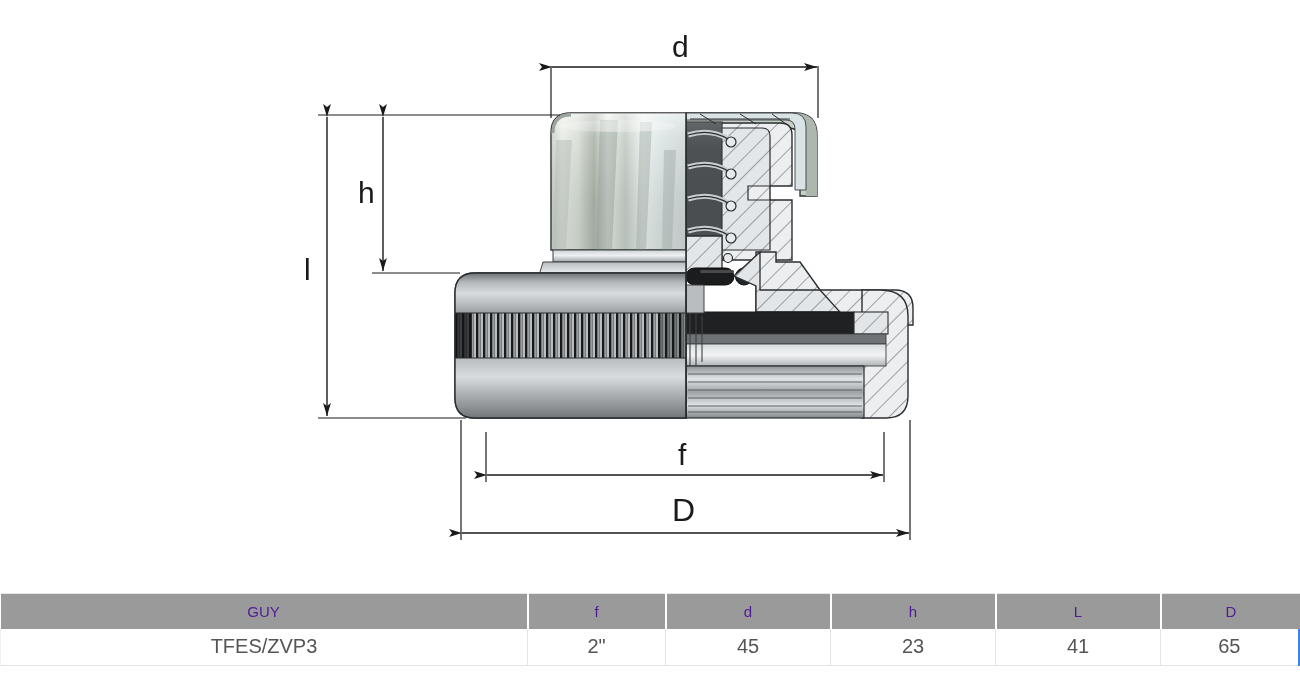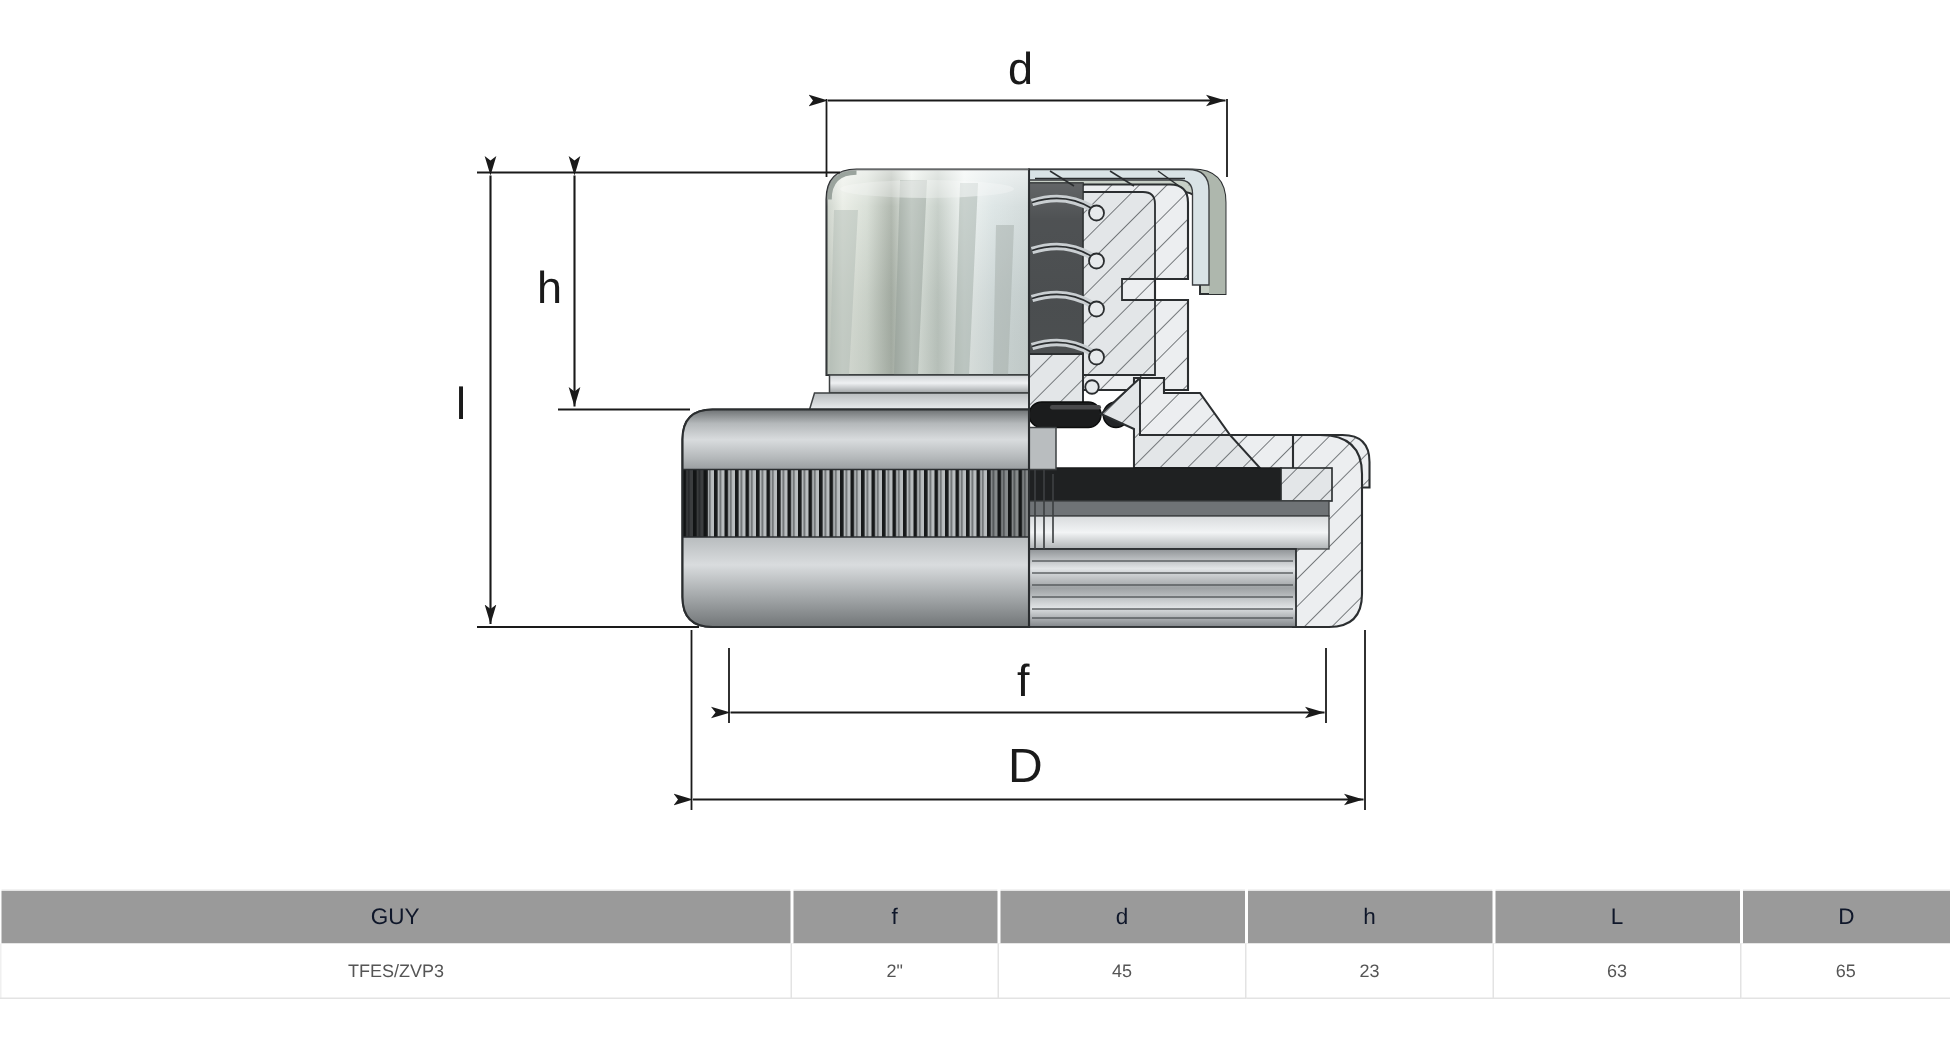--- a/index.html
+++ b/index.html
@@ -30,43 +30,43 @@
     left:0; top:593px;
     width:1300px;
   }
   table {
     border-collapse:collapse;
     width:1300px;
     table-layout:fixed;
   }
   thead th {
     background:#9a9a9a;
-    color:#0f172a;
+    color:#4c1d95;
     font-size:15px;
     font-weight:400;
     height:35px;
     text-align:center;
     vertical-align:middle;
     border-right:2px solid #ffffff;
     border-top:1px solid #e6e6e6;
   }
   thead th:last-child { border-right:none; }
   tbody td {
     background:#ffffff;
     color:#555555;
-    font-size:12px;
+    font-size:20px;
     font-weight:400;
     height:37px;
     text-align:center;
     vertical-align:middle;
     border-right:1px solid #e3e3e3;
     border-bottom:1px solid #e3e3e3;
   }
   tbody td:first-child { border-left:1px solid #f0f0f0; }
-  tbody td:last-child { border-right:1px solid #3b82f6; }
+  tbody td:last-child { border-right:6px solid #3b82f6; }
 </style>
 </head>
 <body>
 
 <div id="root">
 
   <div id="drawing">
     <svg width="1300" height="575" viewBox="0 0 1300 575" xmlns="http://www.w3.org/2000/svg">
       <defs>
 
@@ -343,20 +343,20 @@
           <th>L</th>
           <th>D</th>
         </tr>
       </thead>
       <tbody>
         <tr>
           <td>TFES/ZVP3</td>
           <td>2"</td>
           <td>45</td>
           <td>23</td>
-          <td>63</td>
+          <td>41</td>
           <td>65</td>
         </tr>
       </tbody>
     </table>
   </div>
 
 </div>
 
 </body></html>

